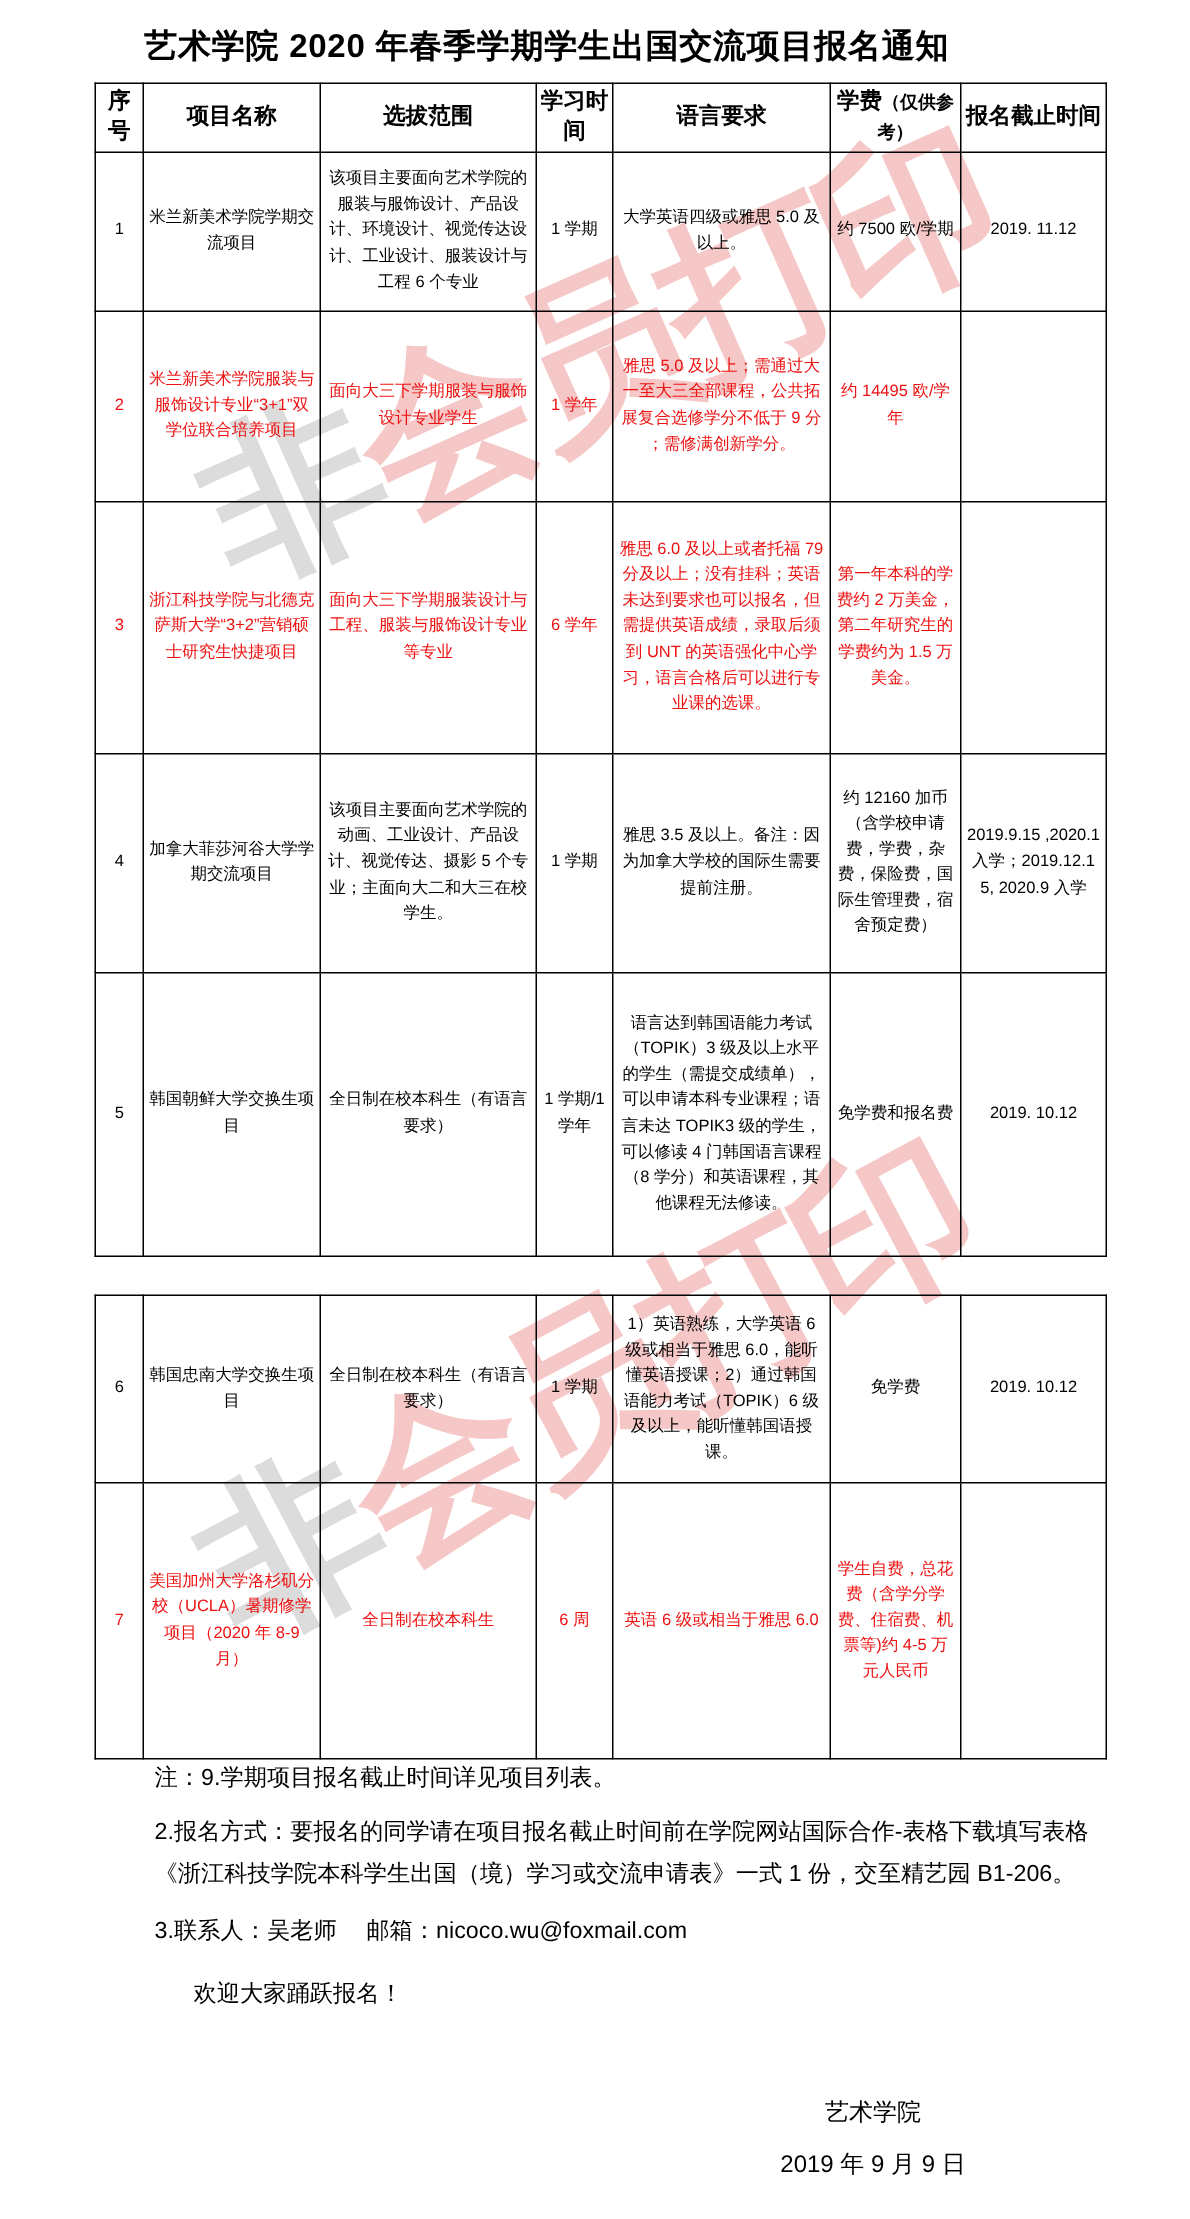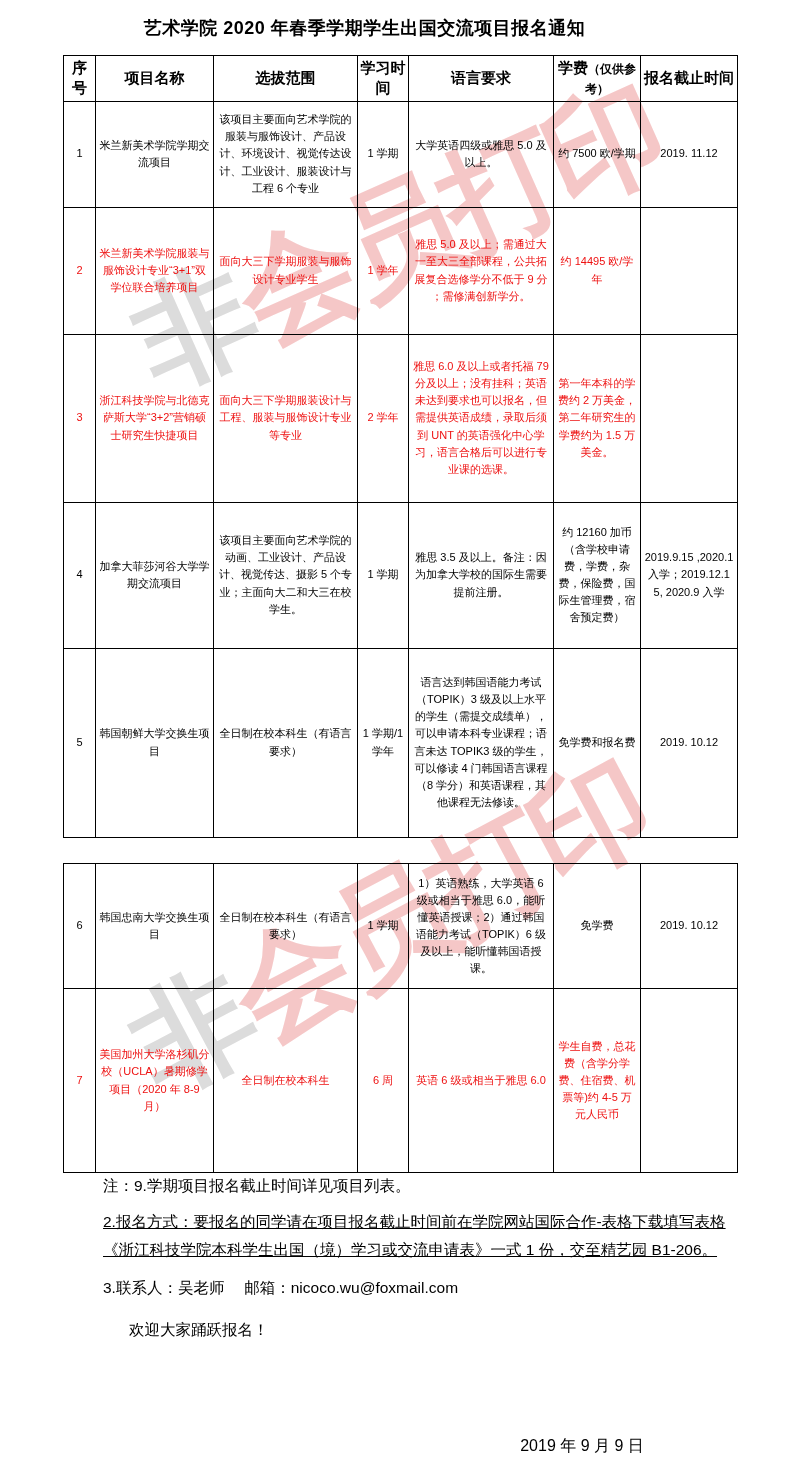--- a/index.html
+++ b/index.html
@@ -11,21 +11,21 @@
   .wm { position:absolute; z-index:0; font-size:118px; font-weight:bold; white-space:nowrap;
         letter-spacing:-6px; user-select:none; pointer-events:none; }
   .wm .wm-first { color:#dcdcdc; }
   .wm .wm-rest  { color:#f5c7c7; }
   .wm1 { left:118px; top:158px;  transform:rotate(-24deg); }
   .wm2 { left:110px; top:848px;  transform:rotate(-28deg); }
 
   .content { position:relative; z-index:1; }
 
   .doc-title { position:absolute; top:16px; left:0; width:729px; text-align:center;
-               font-size:18px; font-weight:bold; letter-spacing:0.5px; }
+               font-size:22px; font-weight:bold; letter-spacing:0.5px; }
 
   table { border-collapse:collapse; table-layout:fixed; width:674px; background:transparent; }
   .tbl1 { position:absolute; left:63px; top:55px; }
   .tbl2 { position:absolute; left:63px; top:863px; }
   th, td { border:1px solid #000; text-align:center; vertical-align:middle;
            padding:1px 3px; font-size:11px; line-height:1.55; word-break:break-all; }
   th { font-size:15px; font-weight:bold; line-height:1.35; padding:2px 2px; }
   th .th-sub { font-size:12px; font-weight:bold; }
   .rh-hdr { height:42px; }
   .rh-1 { height:106px; }
@@ -33,27 +33,27 @@
   .rh-3 { height:168px; }
   .rh-4 { height:146px; }
   .rh-5 { height:189px; }
   .rh-6 { height:125px; }
   .rh-7 { height:184px; }
   tr.red td { color:#ee1111; }
 
   .notes { position:absolute; left:103px; top:1172px; width:630px; font-size:15.5px; line-height:28px; }
   .notes p { margin:0; }
   .note-1 { margin-bottom:8px !important; }
-  .note-2 { margin-bottom:10px !important;text-decoration:underline; }
+  .note-2 { margin-bottom:10px !important; }
   .note-3 { margin-bottom:14px !important; }
   .note-4 { padding-left:26px; }
 
   .sign { position:absolute; left:450px; top:1398px; width:264px; text-align:center; font-size:16px; }
   .sign .sign-org { display:block; }
-  .sign .sign-date { display:block; margin-top:38px; }
+  .sign .sign-date { display:block; margin-top:14px; }
 </style>
 </head>
 <body>
 
 <div class="page">
 
   <div class="wm wm1"><span class="wm-first">非</span><span class="wm-rest">会员打印</span></div>
   <div class="wm wm2"><span class="wm-first">非</span><span class="wm-rest">会员打印</span></div>
 
   <div class="content">
@@ -95,21 +95,21 @@
         <td>面向大三下学期服装与服饰设计专业学生</td>
         <td>1 学年</td>
         <td>雅思 5.0 及以上；需通过大一至大三全部课程，公共拓展复合选修学分不低于 9 分 ；需修满创新学分。</td>
         <td>约 14495 欧/学年</td>
         <td></td>
       </tr>
       <tr class="rh-3 red">
         <td>3</td>
         <td>浙江科技学院与北德克萨斯大学“3+2”营销硕士研究生快捷项目</td>
         <td>面向大三下学期服装设计与工程、服装与服饰设计专业等专业</td>
-        <td>2 学年</td>
+        <td>6 学年</td>
         <td>雅思 6.0 及以上或者托福 79 分及以上；没有挂科；英语未达到要求也可以报名，但需提供英语成绩，录取后须到 UNT 的英语强化中心学习，语言合格后可以进行专业课的选课。</td>
         <td>第一年本科的学费约 2 万美金，第二年研究生的学费约为 1.5 万美金。</td>
         <td></td>
       </tr>
       <tr class="rh-4">
         <td>4</td>
         <td>加拿大菲莎河谷大学学期交流项目</td>
         <td>该项目主要面向艺术学院的动画、工业设计、产品设计、视觉传达、摄影 5 个专业；主面向大二和大三在校学生。</td>
         <td>1 学期</td>
         <td>雅思 3.5 及以上。备注：因为加拿大学校的国际生需要提前注册。</td>
@@ -161,17 +161,18 @@
       </table>
 
     <div class="notes">
       <p class="note-1">注：9.学期项目报名截止时间详见项目列表。</p>
       <p class="note-2">2.报名方式：要报名的同学请在项目报名截止时间前在学院网站国际合作-表格下载填写表格 《浙江科技学院本科学生出国（境）学习或交流申请表》一式 1 份，交至精艺园 B1-206。</p>
       <p class="note-3"><span>3.联系人：吴老师　 邮箱：</span><span>nicoco.wu@foxmail.com</span></p>
       <p class="note-4">欢迎大家踊跃报名！</p>
     </div>
 
     <div class="sign">
+      <span class="sign-org">艺术学院</span>
       <span class="sign-date">2019 年 9 月 9 日</span>
     </div>
 
   </div>
 </div>
 
 </body></html>

